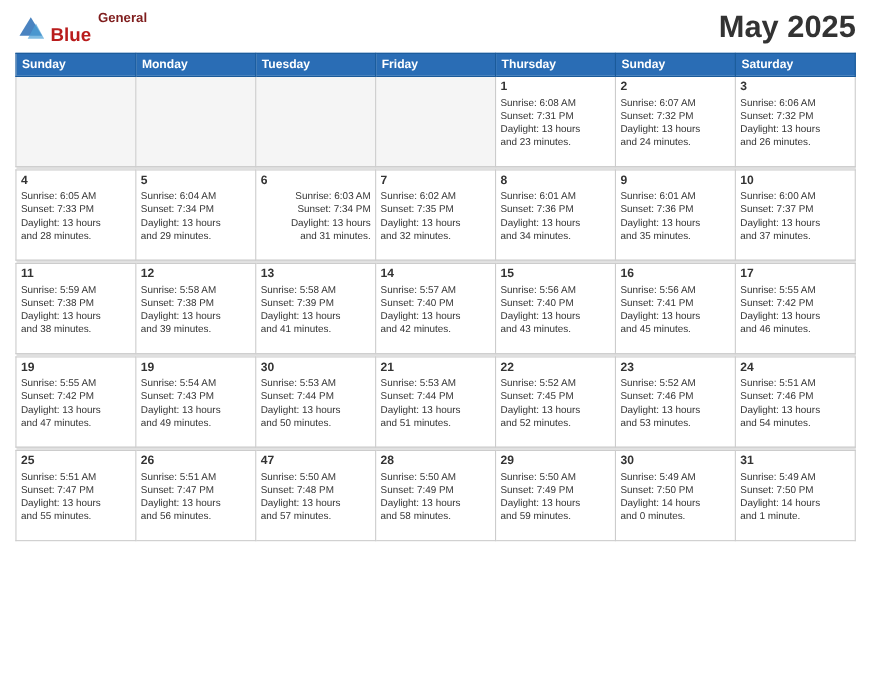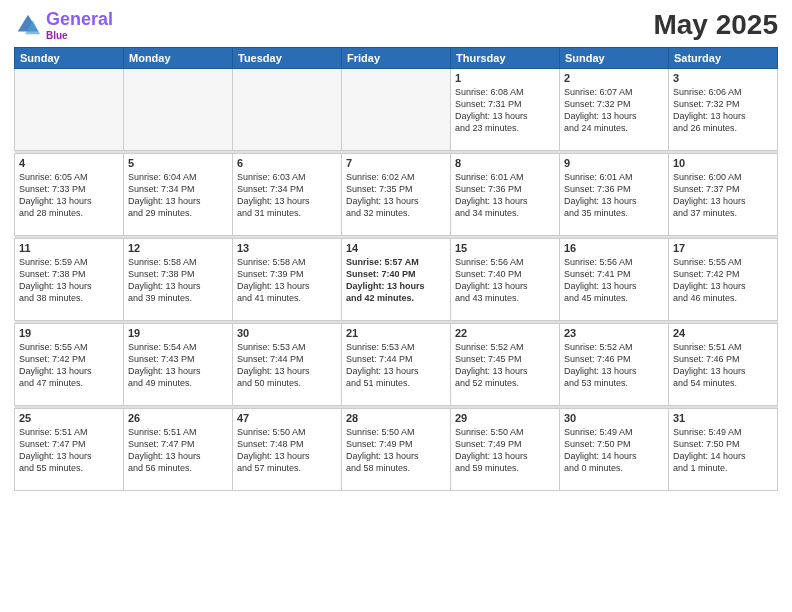--- a/index.html
+++ b/index.html
@@ -26,28 +26,29 @@
       display: flex;
       align-items: center;
       gap: 4px;
     }
     .logo-text {
       display: flex;
       flex-direction: column;
       line-height: 1.1;
     }
     .logo-general {
-      font-size: 18px;
-      font-weight: bold;
-      color: #8b5cf6;
+      font-size: 12px;
+      font-weight: bold;
+      color: #7f1d1d;
+      margin-left: 43px;
     }
     .logo-blue {
-      font-size: 10px;
-      font-weight: bold;
-      color: #a21caf;
+      font-size: 17px;
+      font-weight: bold;
+      color: #b91c1c;
     }
     .logo-icon {
       width: 28px;
       height: 28px;
     }
     .title-block {
     }
     .cal-title {
       font-size: 28px;
       font-weight: bold;
@@ -169,21 +170,21 @@
           </td>
           <td>
             <div class="day-num">5</div>
             <div class="day-info" style="white-space: pre-line;">Sunrise: 6:04 AM
 Sunset: 7:34 PM
 Daylight: 13 hours
 and 29 minutes.</div>
           </td>
           <td>
             <div class="day-num">6</div>
-            <div class="day-info" style="white-space: pre-line;">Sunrise: 6:03 AM
+            <div class="day-info" style="white-space: pre-line; text-align: right;">Sunrise: 6:03 AM
 Sunset: 7:34 PM
 Daylight: 13 hours
 and 31 minutes.</div>
           </td>
           <td>
             <div class="day-num">7</div>
             <div class="day-info" style="white-space: pre-line;">Sunrise: 6:02 AM
 Sunset: 7:35 PM
 Daylight: 13 hours
 and 32 minutes.</div>
@@ -230,21 +231,21 @@
           </td>
           <td>
             <div class="day-num">13</div>
             <div class="day-info" style="white-space: pre-line;">Sunrise: 5:58 AM
 Sunset: 7:39 PM
 Daylight: 13 hours
 and 41 minutes.</div>
           </td>
           <td>
             <div class="day-num">14</div>
-            <div class="day-info" style="white-space: pre-line; font-weight: bold;">Sunrise: 5:57 AM
+            <div class="day-info" style="white-space: pre-line;">Sunrise: 5:57 AM
 Sunset: 7:40 PM
 Daylight: 13 hours
 and 42 minutes.</div>
           </td>
           <td>
             <div class="day-num">15</div>
             <div class="day-info" style="white-space: pre-line;">Sunrise: 5:56 AM
 Sunset: 7:40 PM
 Daylight: 13 hours
 and 43 minutes.</div>

